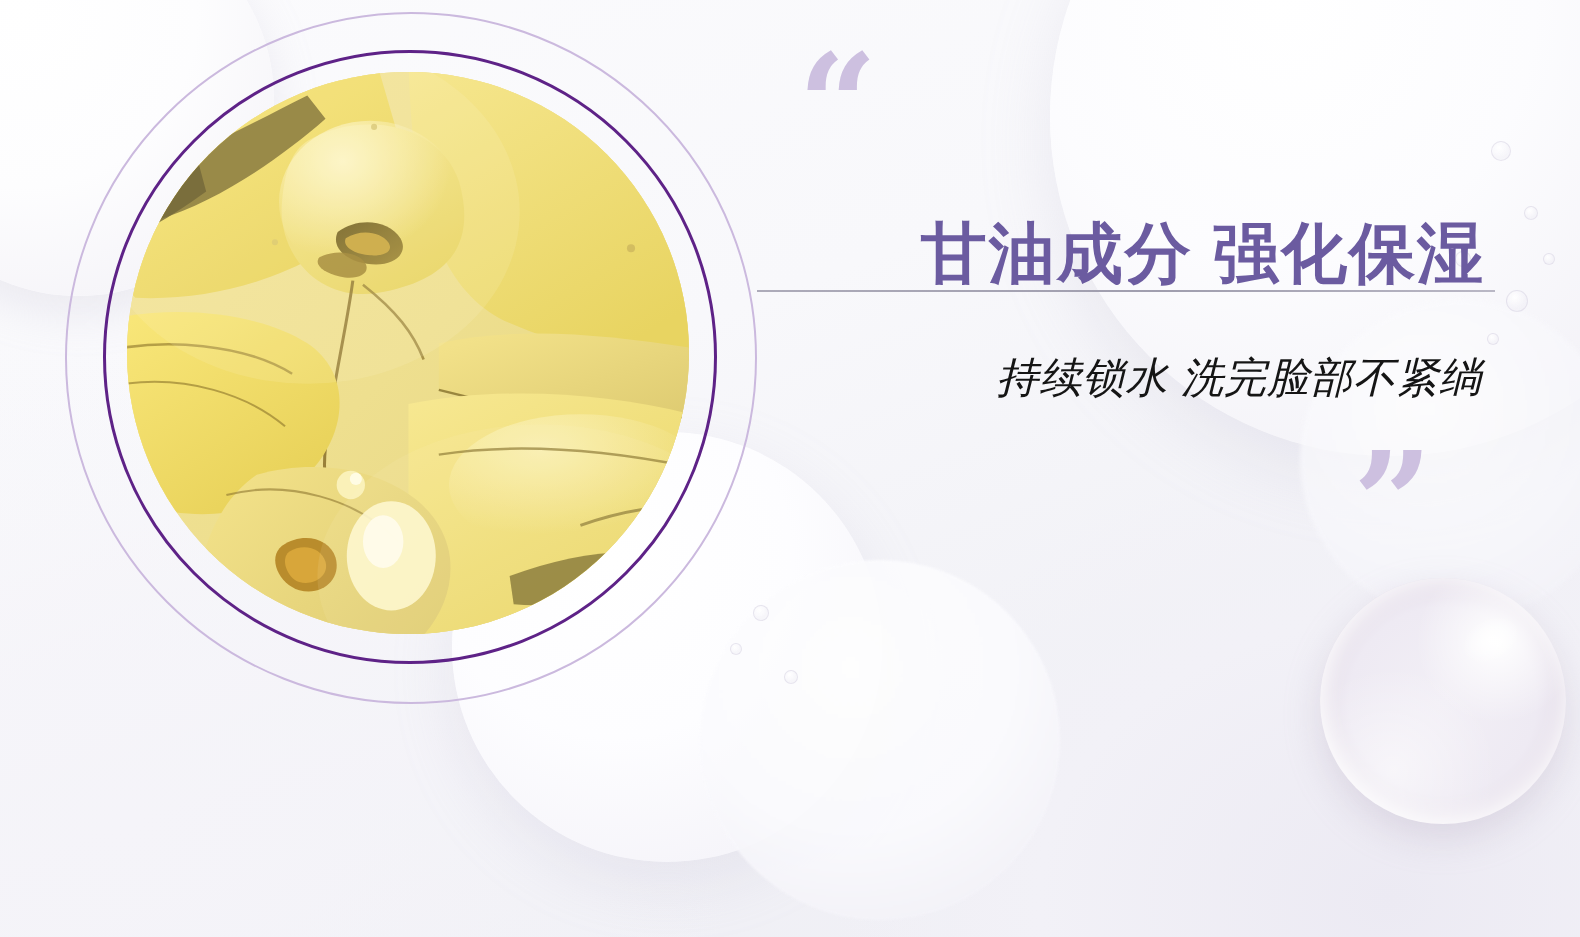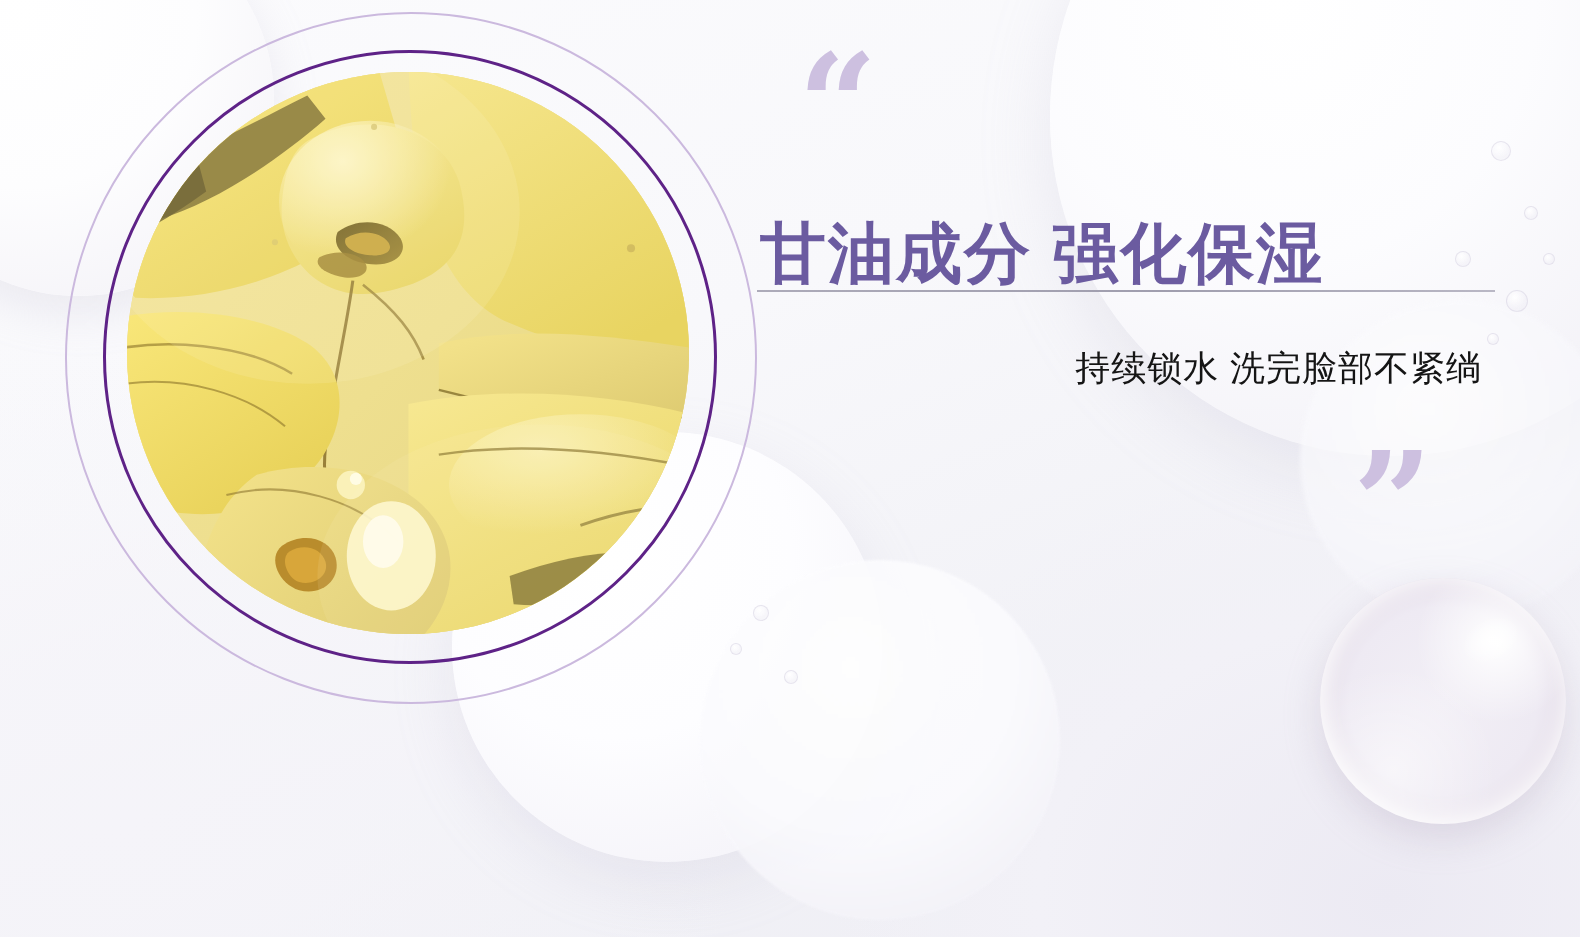--- a/index.html
+++ b/index.html
@@ -106,33 +106,34 @@
     color:#cdc0e0;letter-spacing:-6px;user-select:none;
   }
   .quote-close{
     position:absolute;left:1353px;top:446px;
     font-family:"DejaVu Serif","Liberation Serif",serif;
     font-size:138px;line-height:.82;font-weight:700;
     color:#cdc0e0;letter-spacing:-6px;user-select:none;
   }
   .headline{
     position:absolute;left:760px;top:182px;width:725px;
+    text-align:right;
     font-size:66px;line-height:1.08;font-weight:700;
     color:#6b5ba0;letter-spacing:2px;white-space:nowrap;margin-top:36px;
   }
   .divider{
     position:absolute;left:757px;top:290px;width:738px;height:2px;
     background:linear-gradient(90deg,#a9a7b6 0%,#9b99aa 55%,#b6b4c2 100%);
     opacity:.95;
   }
   .subhead{
     position:absolute;left:760px;top:318px;width:722px;
     text-align:right;
-    font-size:35px;line-height:1.18;font-weight:500;
-    color:#151515;letter-spacing:1px;white-space:nowrap;
+    font-size:42px;line-height:1.18;font-weight:500;
+    color:#151515;letter-spacing:1px;white-space:nowrap;font-style:italic;
   }
 </style>
 </head>
 <body>
 
 <div id="banner">
 
   <div class="bubble bub-topleft"></div>
   <div class="bubble bub-topright"></div>
   <div class="bubble bub-center"></div>

